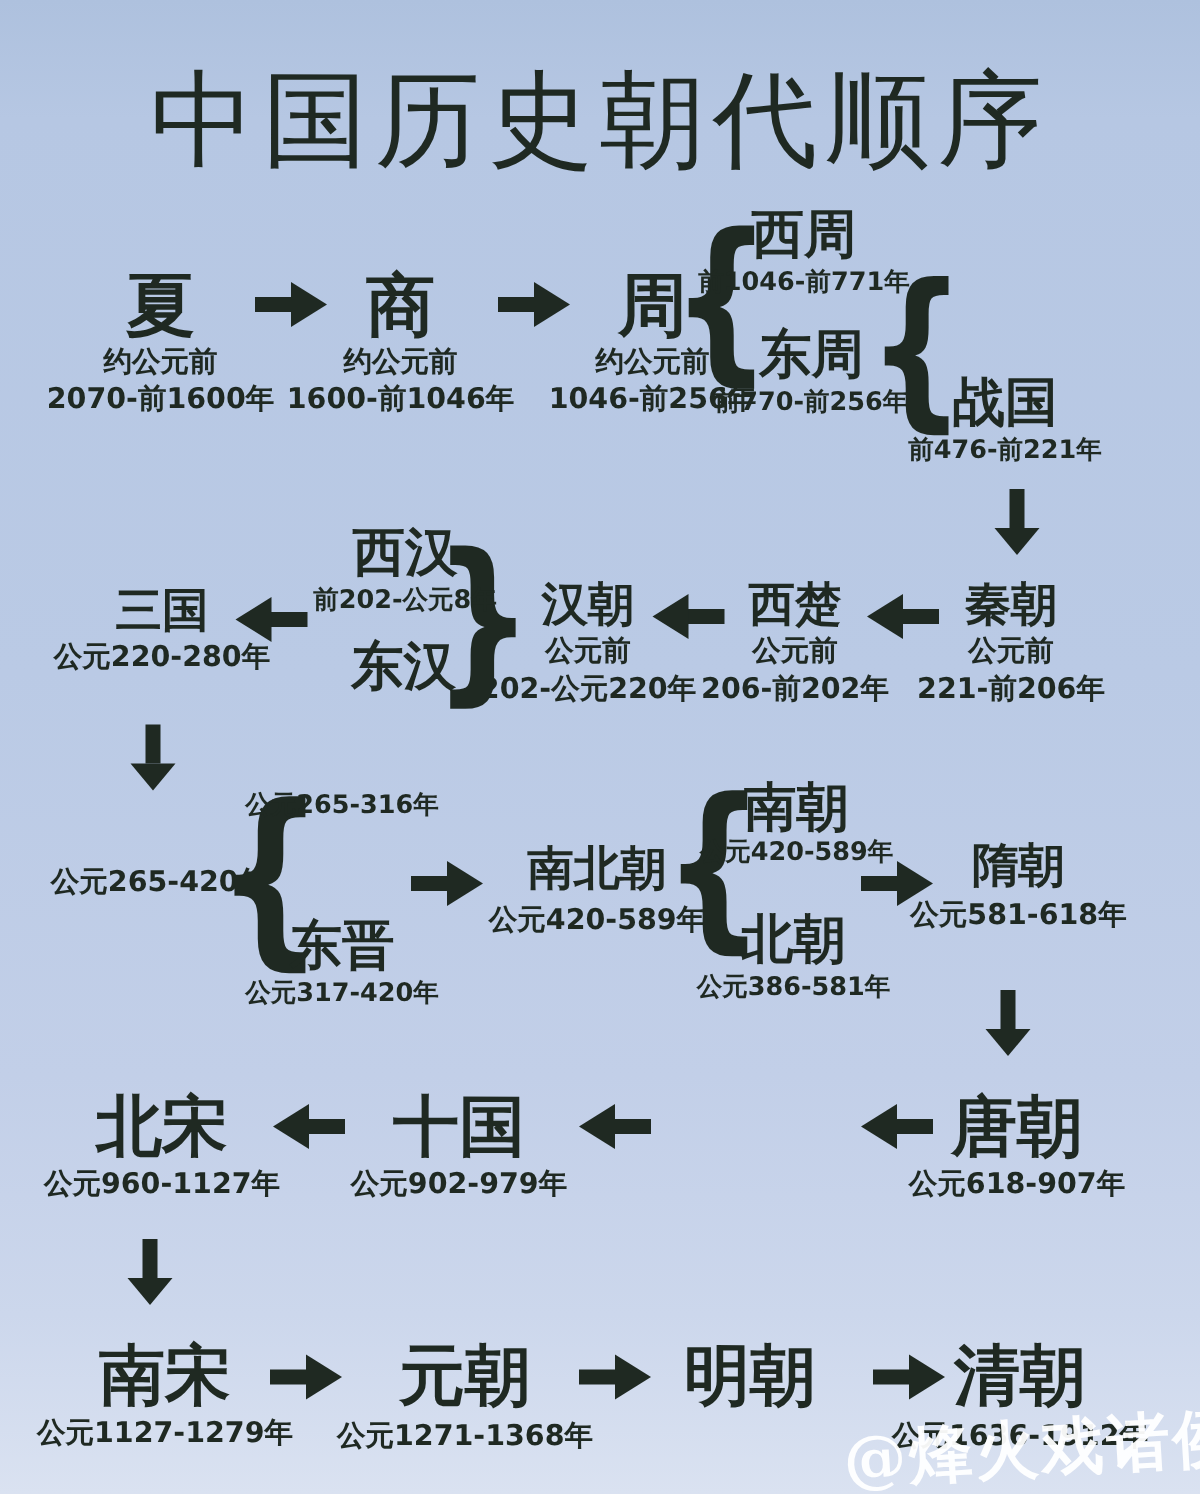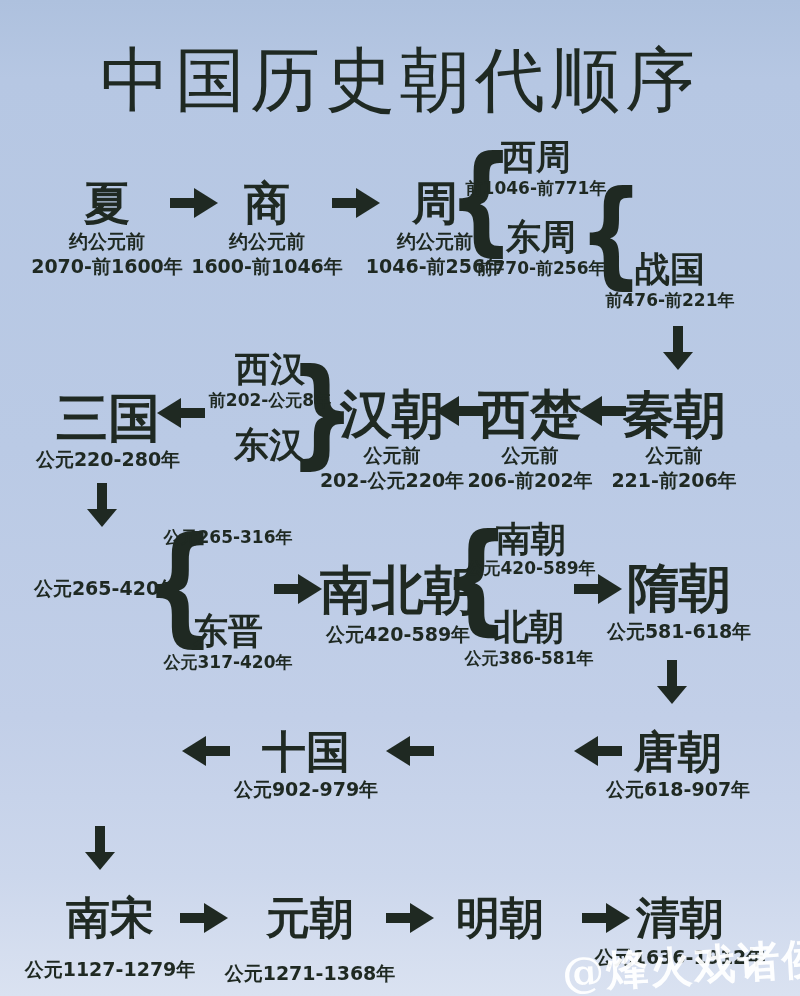--- a/index.html
+++ b/index.html
@@ -14,21 +14,21 @@
   .title {
     position: absolute; left: 400px; top: 34px; transform: translateX(-50%);
     font-size: 70px; font-weight: 400; letter-spacing: 5px; color: var(--ink);
     white-space: nowrap;
   }
   .node { position: absolute; transform: translateX(-50%); text-align: center;
           color: var(--ink); white-space: nowrap; }
   .nm { font-weight: 900; line-height: 1.0; }
   .nm-xl { font-size: 46px; }
   .nm-lg { font-size: 44px; }
-  .nm-md { font-size: 52px; }
+  .nm-md { font-size: 31px; }
   .nm-sm { font-size: 35px; }
   .dt  { font-size: 19px; font-weight: 700; line-height: 1.32; margin-top: 3px; }
   .dts { font-size: 17px; font-weight: 700; line-height: 1.25; margin-top: 3px; }
   .brace {
     position: absolute; transform: translate(-50%,-50%) scaleX(0.8);
     color: var(--ink); font-weight: 700; line-height: 1;
   }
   .arr { position: absolute; }
   .arr-r { width: 48px; height: 30px; }
   .arr-r::before { content:""; position:absolute; left:0; top:10px; width:25px; height:10px; background:var(--ink); }
@@ -140,41 +140,45 @@
     <div class="nm nm-sm">北朝</div>
     <div class="dts">公元386-581年</div>
   </div>
   <div class="arr arr-r" style="left:574px; top:574px"></div>
   <div class="node" style="left:679px; top:562px">
     <div class="nm nm-md">隋朝</div>
     <div class="dt" style="margin-top:5px">公元581-618年</div>
   </div>
   <div class="arr arr-d" style="left:672px; top:660px"></div>
 
+  <div class="node" style="left:108px; top:730px">
+    <div class="nm nm-lg">北宋</div>
+    <div class="dt">公元960-1127年</div>
+  </div>
   <div class="arr arr-l" style="left:182px; top:736px"></div>
   <div class="node" style="left:306px; top:730px">
     <div class="nm nm-lg">十国</div>
     <div class="dt">公元902-979年</div>
   </div>
   <div class="arr arr-l" style="left:386px; top:736px"></div>
   <div class="arr arr-l" style="left:574px; top:736px"></div>
   <div class="node" style="left:678px; top:730px">
     <div class="nm nm-lg">唐朝</div>
     <div class="dt">公元618-907年</div>
   </div>
   <div class="arr arr-d" style="left:100px; top:826px"></div>
 
   <div class="node" style="left:110px; top:896px">
     <div class="nm nm-lg">南宋</div>
-    <div class="dt" style="margin-top:17px">公元1127-1279年</div>
+    <div class="dt" style="margin-top:3px">公元1127-1279年</div>
   </div>
   <div class="arr arr-r" style="left:180px; top:903px"></div>
   <div class="node" style="left:310px; top:896px">
     <div class="nm nm-lg">元朝</div>
-    <div class="dt" style="margin-top:21px">公元1271-1368年</div>
+    <div class="dt" style="margin-top:5px">公元1271-1368年</div>
   </div>
   <div class="arr arr-r" style="left:386px; top:903px"></div>
   <div class="node" style="left:500px; top:896px">
     <div class="nm nm-lg">明朝</div>
   </div>
   <div class="arr arr-r" style="left:582px; top:903px"></div>
   <div class="node" style="left:680px; top:896px">
     <div class="nm nm-lg">清朝</div>
     <div class="dt" style="margin-top:5px">公元1636-1912年</div>
   </div>

